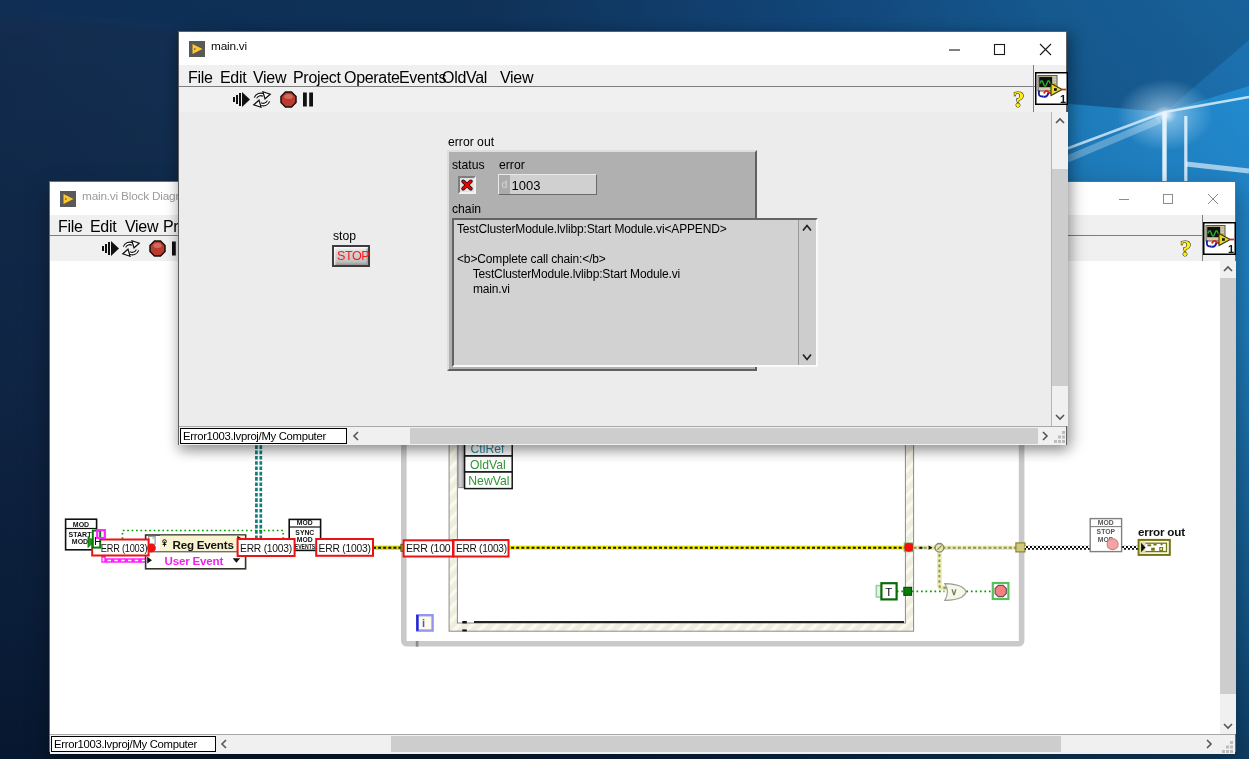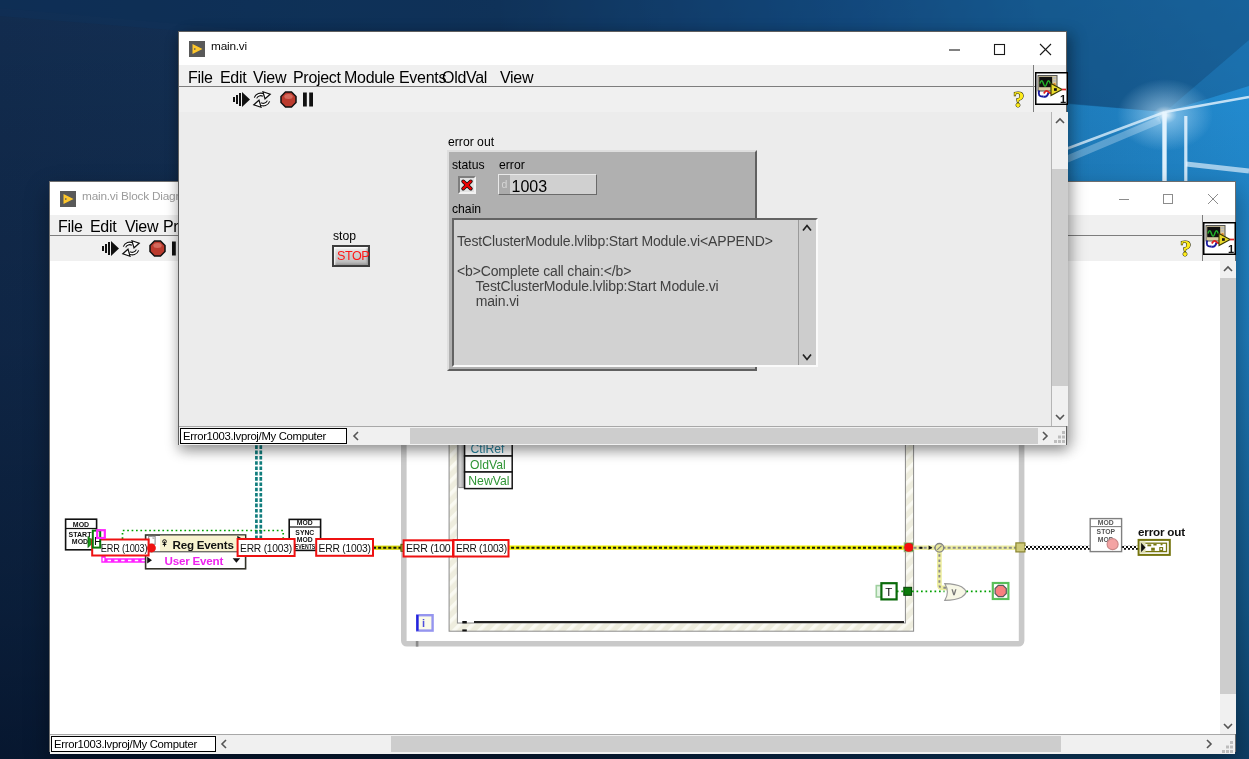--- a/index.html
+++ b/index.html
@@ -354,21 +354,21 @@
       <line x1="101" y1="4" x2="112" y2="15"></line>
           <line x1="112" y1="4" x2="101" y2="15"></line>
     </g>
   </svg>
 
   <div class="mbar" style="top:33px;height:21px;border-bottom:1px solid #7d7d7d">
     <span class="mi" style="left:9px;top:4px">File</span>
         <span class="mi" style="left:41px;top:4px">Edit</span>
         <span class="mi" style="left:74px;top:4px">View</span>
         <span class="mi" style="left:114px;top:4px">Project</span>
-        <span class="mi" style="left:165px;top:4px">Module</span>
+        <span class="mi" style="left:165px;top:4px">Operate</span>
         <span class="mi" style="left:220px;top:4px">Events</span>
         <span class="mi" style="left:263px;top:4px">OldVal</span>
         <span class="mi" style="left:321px;top:4px">View</span>
   </div>
 
   <div class="mbar" style="top:55px;height:25px;border-bottom:1px solid #7d7d7d">
     <svg class="abs" style="left:54px;top:4px" width="130" height="17" viewBox="0 0 130 17">
           <use href="#tbicons2"></use>
         </svg>
     <svg class="abs" style="left:832px;top:0" width="24" height="24" viewBox="0 0 24 24">
@@ -393,25 +393,25 @@
               </g>
               <g stroke="#ee0000" stroke-width="2.2" stroke-linecap="round">
                 <line x1="3.2" y1="3.4" x2="10.8" y2="10.6"></line>
                 <line x1="10.8" y1="3.4" x2="3.2" y2="10.6"></line>
               </g>
             </svg>
       </div>
       <div class="lab" style="left:50px;top:6px">error</div>
       <div class="rais" style="left:49px;top:22px;width:99px;height:21px;background:#d0d0d0">
         <div class="abs" style="left:0;top:0;width:11px;height:19px;background:#ababab;color:#d6d6d6;font-size:10.5px;padding-top:3px;text-align:center;box-sizing:border-box">d</div>
-        <div class="abs" style="left:12.5px;top:2.5px;font-size:16px;color:#000">1003</div>
+        <div class="abs" style="left:12.5px;top:2.5px;font-size:13px;color:#000">1003</div>
       </div>
       <div class="lab" style="left:3px;top:50px">chain</div>
       <div class="sunk" style="left:3px;top:66px;width:366px;height:149px;border-bottom-color:#fafafa;border-right-color:#fafafa">
-        <div class="abs" style="left:3px;top:14px;font-size:14px;letter-spacing:-0.15px;line-height:15px;color:#404040;white-space:pre">TestClusterModule.lvlibp:Start Module.vi&lt;APPEND&gt;
+        <div class="abs" style="left:3px;top:2px;font-size:12px;letter-spacing:-0.15px;line-height:15px;color:#000000;white-space:pre">TestClusterModule.lvlibp:Start Module.vi&lt;APPEND&gt;
 
 &lt;b&gt;Complete call chain:&lt;/b&gt;
      TestClusterModule.lvlibp:Start Module.vi
      main.vi</div>
         <div class="abs" style="right:0;top:0;width:17px;height:145px;border-left:1px solid #9a9a9a;background:#cdcdcd">
           <svg class="abs" style="left:3px;top:4px" width="10" height="9" viewBox="0 0 10 9">
                 <polyline points="1,6.5 5,1.5 9,6.5" fill="none" stroke="#222" stroke-width="1.7"></polyline>
               </svg>
           <svg class="abs" style="left:3px;bottom:4px" width="10" height="9" viewBox="0 0 10 9">
                 <polyline points="1,2.5 5,7.5 9,2.5" fill="none" stroke="#222" stroke-width="1.7"></polyline>

